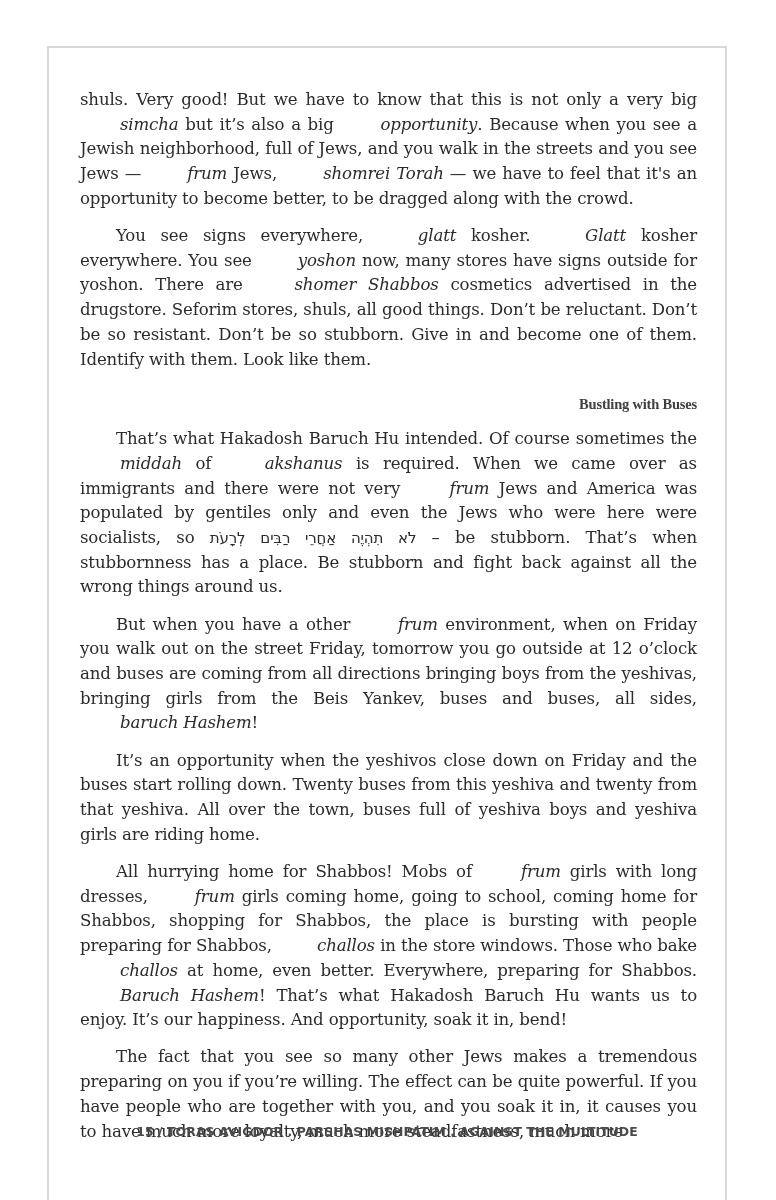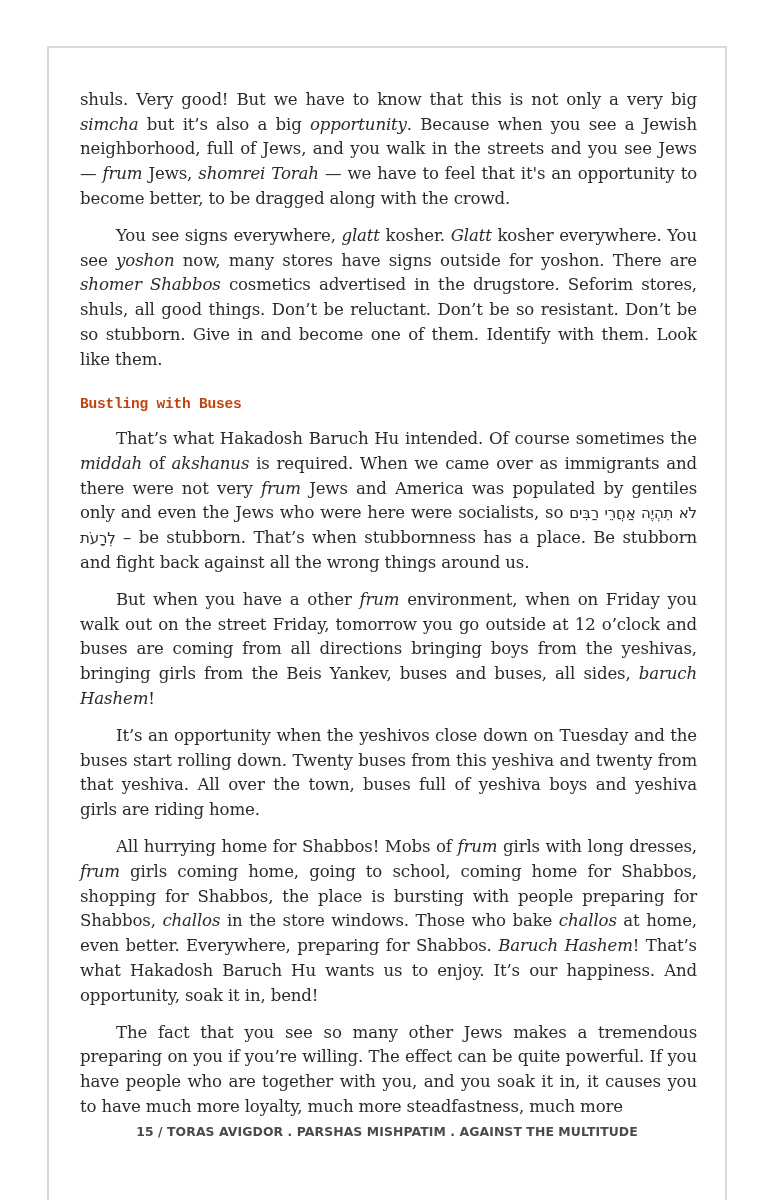--- a/index.html
+++ b/index.html
@@ -35,33 +35,33 @@
       color: #2b2b2b;
       letter-spacing: -0.15px;
     }
     .content p {
       margin: 0 0 12.5px 0;
       text-align: justify;
       text-align-last: left;
     }
     .content p.indent { text-indent: 36px; }
     .content p.noindent { text-indent: 0; }
-    .content em { font-style: italic; }
+    .content em { font-style: italic; margin-left: 40px; }
     .heb {
       font-family: "DejaVu Sans", sans-serif;
       font-size: 15px;
       direction: rtl;
       unicode-bidi: isolate;
     }
     .section-heading {
-      font-family: Liberation Mono, monospace;
+      font-family: Liberation Serif, serif;
       font-weight: bold;
       font-size: 14.5px;
-      text-align: left;
-      color: #c2410c;
+      text-align: right;
+      color: #404040;
       margin: 20px 0 11px 0;
       line-height: 24px;
       letter-spacing: -0.2px;
     }
     .footer {
       position: absolute;
       left: 47px;
       width: 680px;
       top: 1124px;
       text-align: center;
@@ -79,19 +79,19 @@
 
 <div class="content">
   <div id="intro">
       <p class="noindent"><span>shuls. Very good! But we have to know that this is not only a very big </span><em>simcha</em><span> but it’s also a big </span><em>opportunity</em><span>. Because when you see a Jewish neighborhood, full of Jews, and you walk in the streets and you see Jews — </span><em>frum</em><span> Jews, </span><em>shomrei Torah</em><span> — we have to feel that it's an opportunity to become better, to be dragged along with the crowd.</span></p>
       <p class="indent"><span>You see signs everywhere, </span><em>glatt</em><span> kosher. </span><em>Glatt</em><span> kosher everywhere. You see </span><em>yoshon</em><span> now, many stores have signs outside for yoshon. There are </span><em>shomer Shabbos</em><span> cosmetics advertised in the drugstore. Seforim stores, shuls, all good things. Don’t be reluctant. Don’t be so resistant. Don’t be so stubborn. Give in and become one of them. Identify with them. Look like them.</span></p>
     </div>
   <h2 class="section-heading">Bustling with Buses</h2>
   <div id="section-body">
       <p class="indent"><span>That’s what Hakadosh Baruch Hu intended. Of course sometimes the </span><em>middah</em><span> of </span><em>akshanus</em><span> is required. When we came over as immigrants and there were not very </span><em>frum</em><span> Jews and America was populated by gentiles only and even the Jews who were here were socialists, so </span><span class="heb" dir="rtl">לֹא תִהְיֶה אַחֲרֵי רַבִּים לְרָעֹת</span><span> – be stubborn. That’s when stubbornness has a place. Be stubborn and fight back against all the wrong things around us.</span></p>
       <p class="indent"><span>But when you have a other </span><em>frum</em><span> environment, when on Friday you walk out on the street Friday, tomorrow you go outside at 12 o’clock and buses are coming from all directions bringing boys from the yeshivas, bringing girls from the Beis Yankev, buses and buses, all sides, </span><em>baruch Hashem</em><span>!</span></p>
-      <p class="indent"><span>It’s an opportunity when the yeshivos close down on Tuesday and the buses start rolling down. Twenty buses from this yeshiva and twenty from that yeshiva. All over the town, buses full of yeshiva boys and yeshiva girls are riding home.</span></p>
+      <p class="indent"><span>It’s an opportunity when the yeshivos close down on Friday and the buses start rolling down. Twenty buses from this yeshiva and twenty from that yeshiva. All over the town, buses full of yeshiva boys and yeshiva girls are riding home.</span></p>
       <p class="indent"><span>All hurrying home for Shabbos! Mobs of </span><em>frum</em><span> girls with long dresses, </span><em>frum</em><span> girls coming home, going to school, coming home for Shabbos, shopping for Shabbos, the place is bursting with people preparing for Shabbos, </span><em>challos</em><span> in the store windows. Those who bake </span><em>challos</em><span> at home, even better. Everywhere, preparing for Shabbos. </span><em>Baruch Hashem</em><span>! That’s what Hakadosh Baruch Hu wants us to enjoy. It’s our happiness. And opportunity, soak it in, bend!</span></p>
       <p class="indent"><span>The fact that you see so many other Jews makes a tremendous preparing on you if you’re willing. The effect can be quite powerful. If you have people who are together with you, and you soak it in, it causes you to have much more loyalty, much more steadfastness, much more</span></p>
     </div>
 </div>
 
 <div class="footer">15 / TORAS AVIGDOR . PARSHAS MISHPATIM . AGAINST THE MULTITUDE</div>
 
 </body></html>

